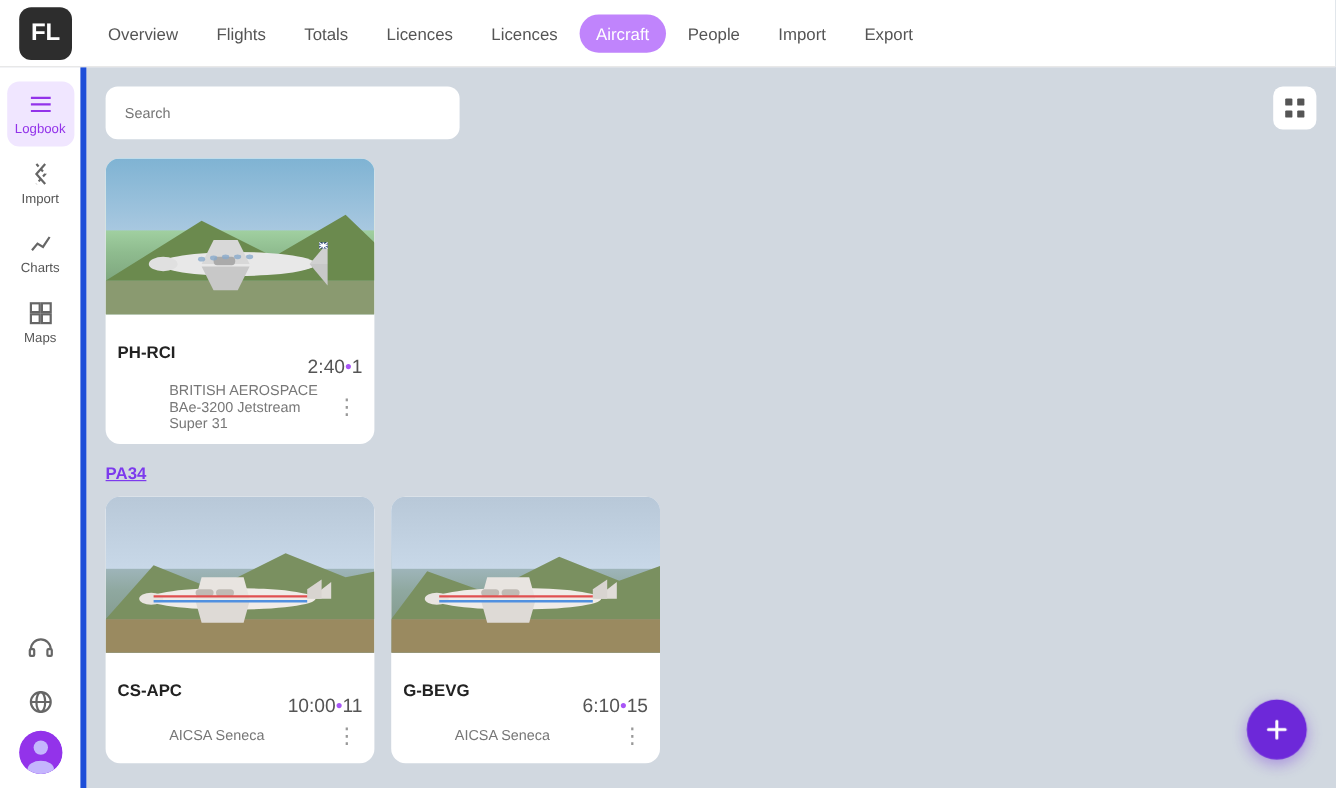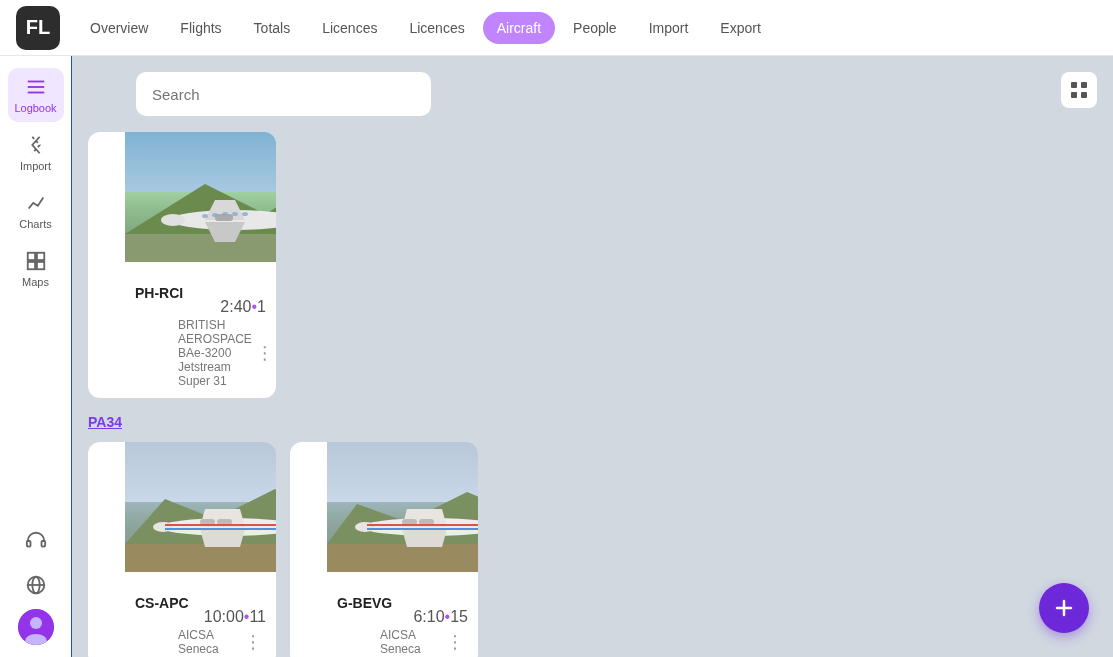--- a/index.html
+++ b/index.html
@@ -61,21 +61,21 @@
 
     
     .sidebar {
       width: 72px;
       background: #fff;
       display: flex;
       flex-direction: column;
       align-items: center;
       padding: 12px 0;
       gap: 4px;
-      border-right: 1px solid #1d4ed8;
+      border-right: 5px solid #1d4ed8;
       flex-shrink: 0;
     }
     .sidebar-item {
       display: flex;
       flex-direction: column;
       align-items: center;
       justify-content: center;
       width: 56px;
       padding: 8px 4px;
       border-radius: 10px;
@@ -120,26 +120,25 @@
     }
 
     
     .search-box {
       width: 295px;
       height: 44px;
       background: #fff;
       border-radius: 10px;
       border: none;
       padding: 0 16px;
-      font-size: 15px;
+      font-size: 12px;
       color: #999;
       outline: none;
       margin-bottom: 16px;
       display: block;
-      margin-left: 48px;
     }
 
     
     .grid-toggle {
       position: absolute;
       top: 16px;
       right: 16px;
       width: 36px;
       height: 36px;
       background: #fff;
@@ -161,26 +160,25 @@
     }
 
     
     .cards-row {
       display: flex;
       gap: 14px;
       flex-wrap: wrap;
     }
 
     .aircraft-card {
-      width: 188px;
+      width: 224px;
       background: #fff;
       border-radius: 12px;
       overflow: hidden;
       cursor: pointer;
-      padding-left: 37px;
     }
 
     .card-image {
       width: 100%;
       height: 130px;
       position: relative;
       overflow: hidden;
     }
 
     

